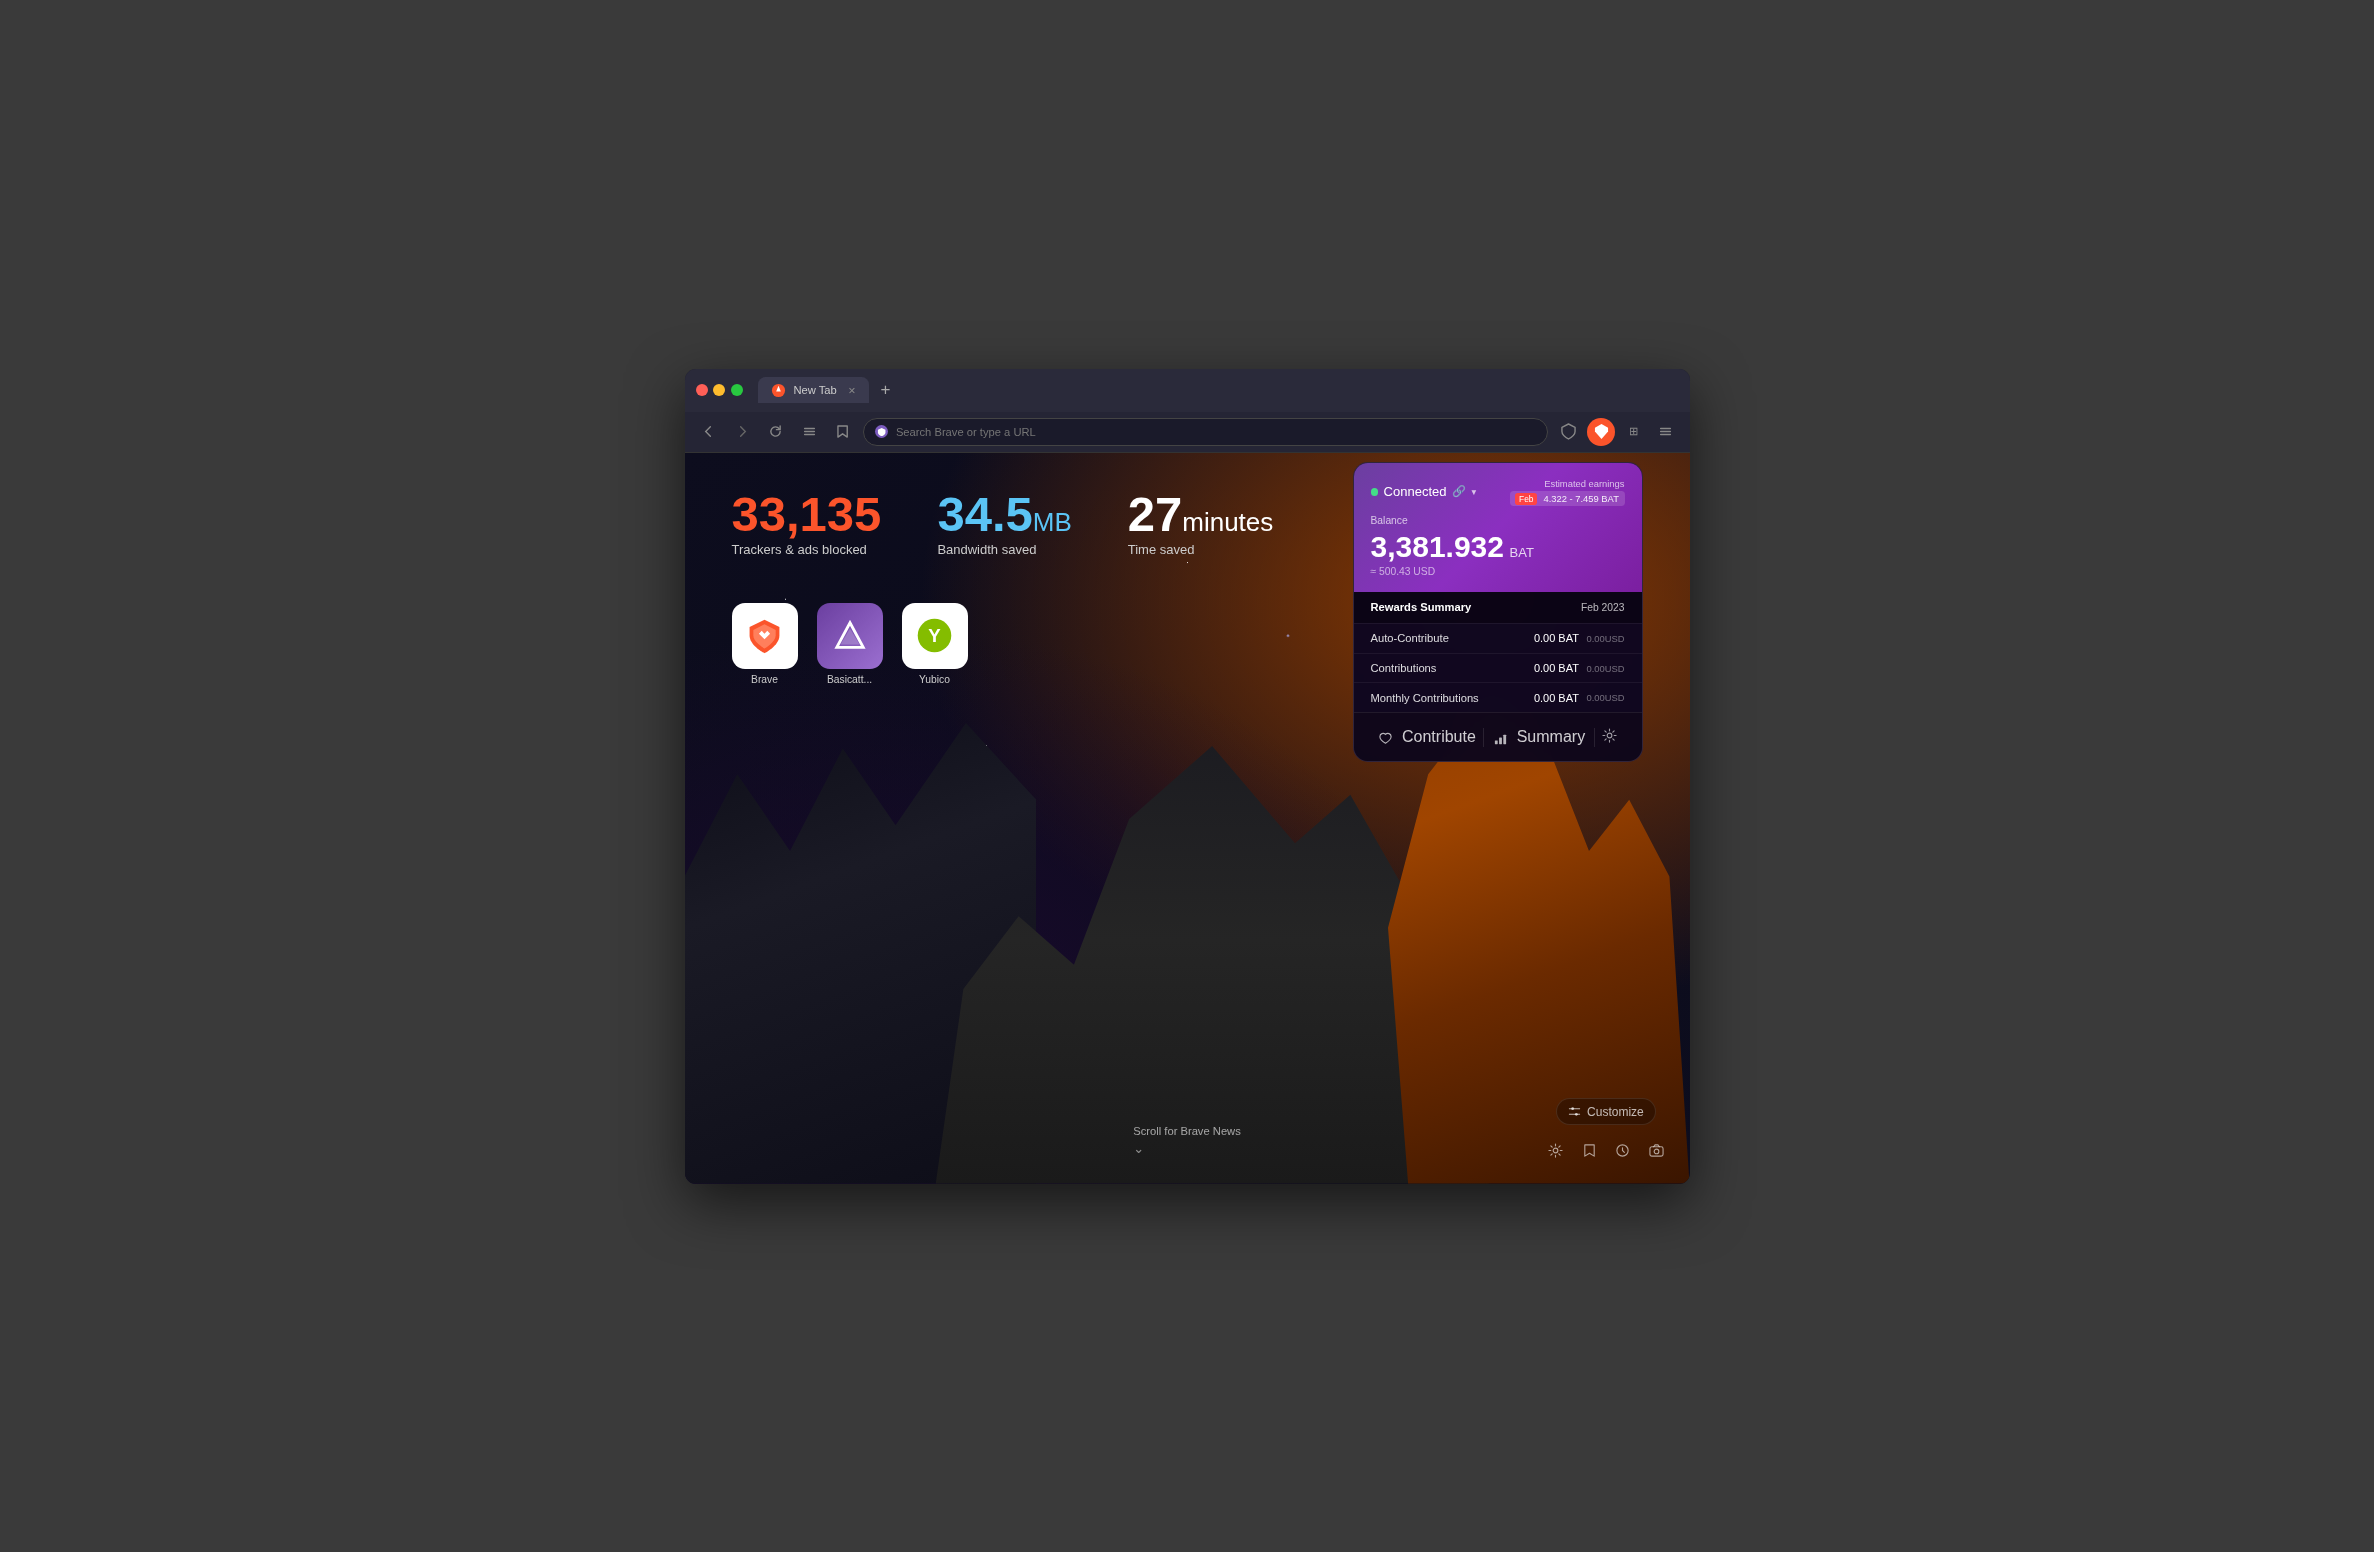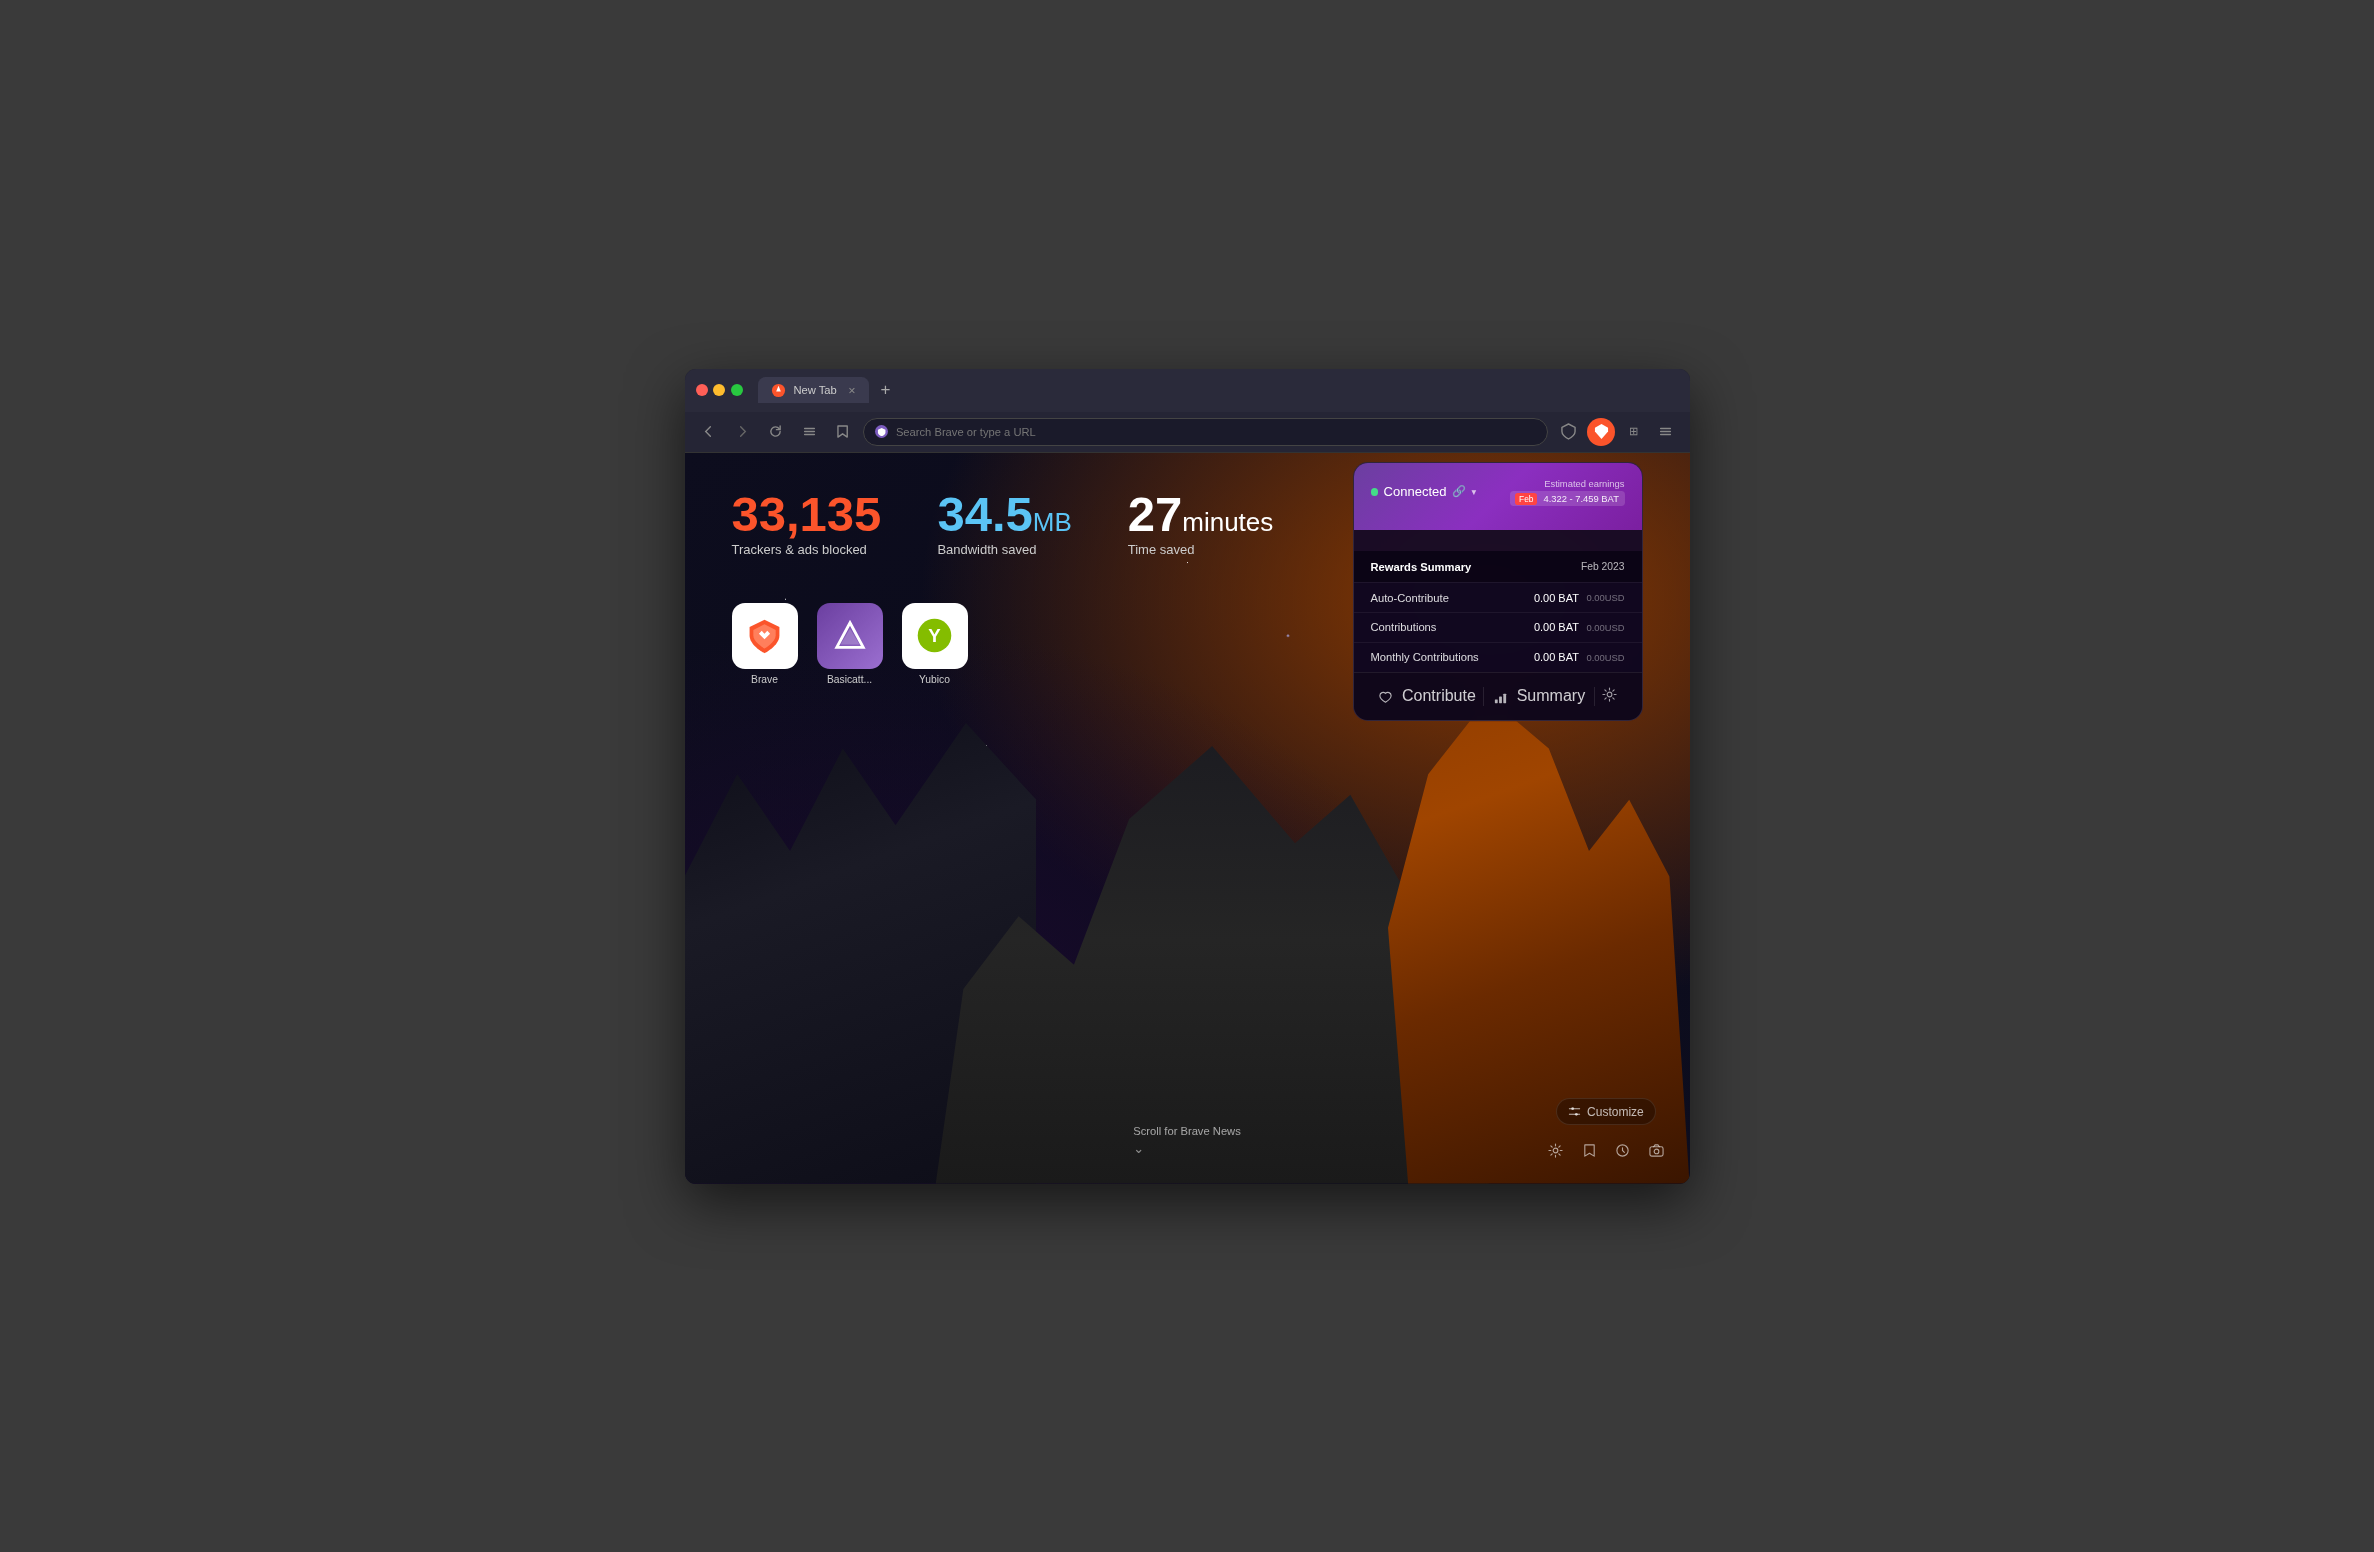--- a/index.html
+++ b/index.html
@@ -387,21 +387,20 @@
       background: rgba(15, 8, 30, 0.8);
       margin: 0;
       padding: 0;
     }
     .summary-header {
       display: flex;
       justify-content: space-between;
       align-items: center;
       padding: 9.4px 17px;
       background: rgba(0,0,0,0.3);
-      margin-top: 21px;
     }
     .summary-title {
       font-size: 11.2px;
       font-weight: 600;
       color: white;
     }
     .summary-period {
       font-size: 10.3px;
       color: rgba(255,255,255,0.7);
     }
@@ -677,20 +676,28 @@
             <span class="connected-chevron">▾</span>
           </div>
           <div class="estimated-earnings">
             <div>Estimated earnings</div>
             <div class="earnings-badge">
               <span style="background:#ff4444; color:white; border-radius:2.8px; padding:0.9px 3.7px; font-size:8.4px; margin-right:3.7px;">Feb</span>
               <span>4.322 - 7.459 BAT</span>
             </div>
           </div>
         </div>
+        <div class="rewards-balance-section">
+          <div class="balance-label">Balance</div>
+          <div class="balance-amount">
+            <span class="balance-number">3,381.932</span>
+            <span class="balance-currency">BAT</span>
+          </div>
+          <div class="balance-usd">≈ 500.43 USD</div>
+        </div>
       </div>
 
       <div class="rewards-summary">
         <div class="summary-header">
           <span class="summary-title">Rewards Summary</span>
           <span class="summary-period">Feb 2023</span>
         </div>
         <div class="summary-row">
           <span class="summary-row-label">Auto-Contribute</span>
           <div class="summary-row-values">

